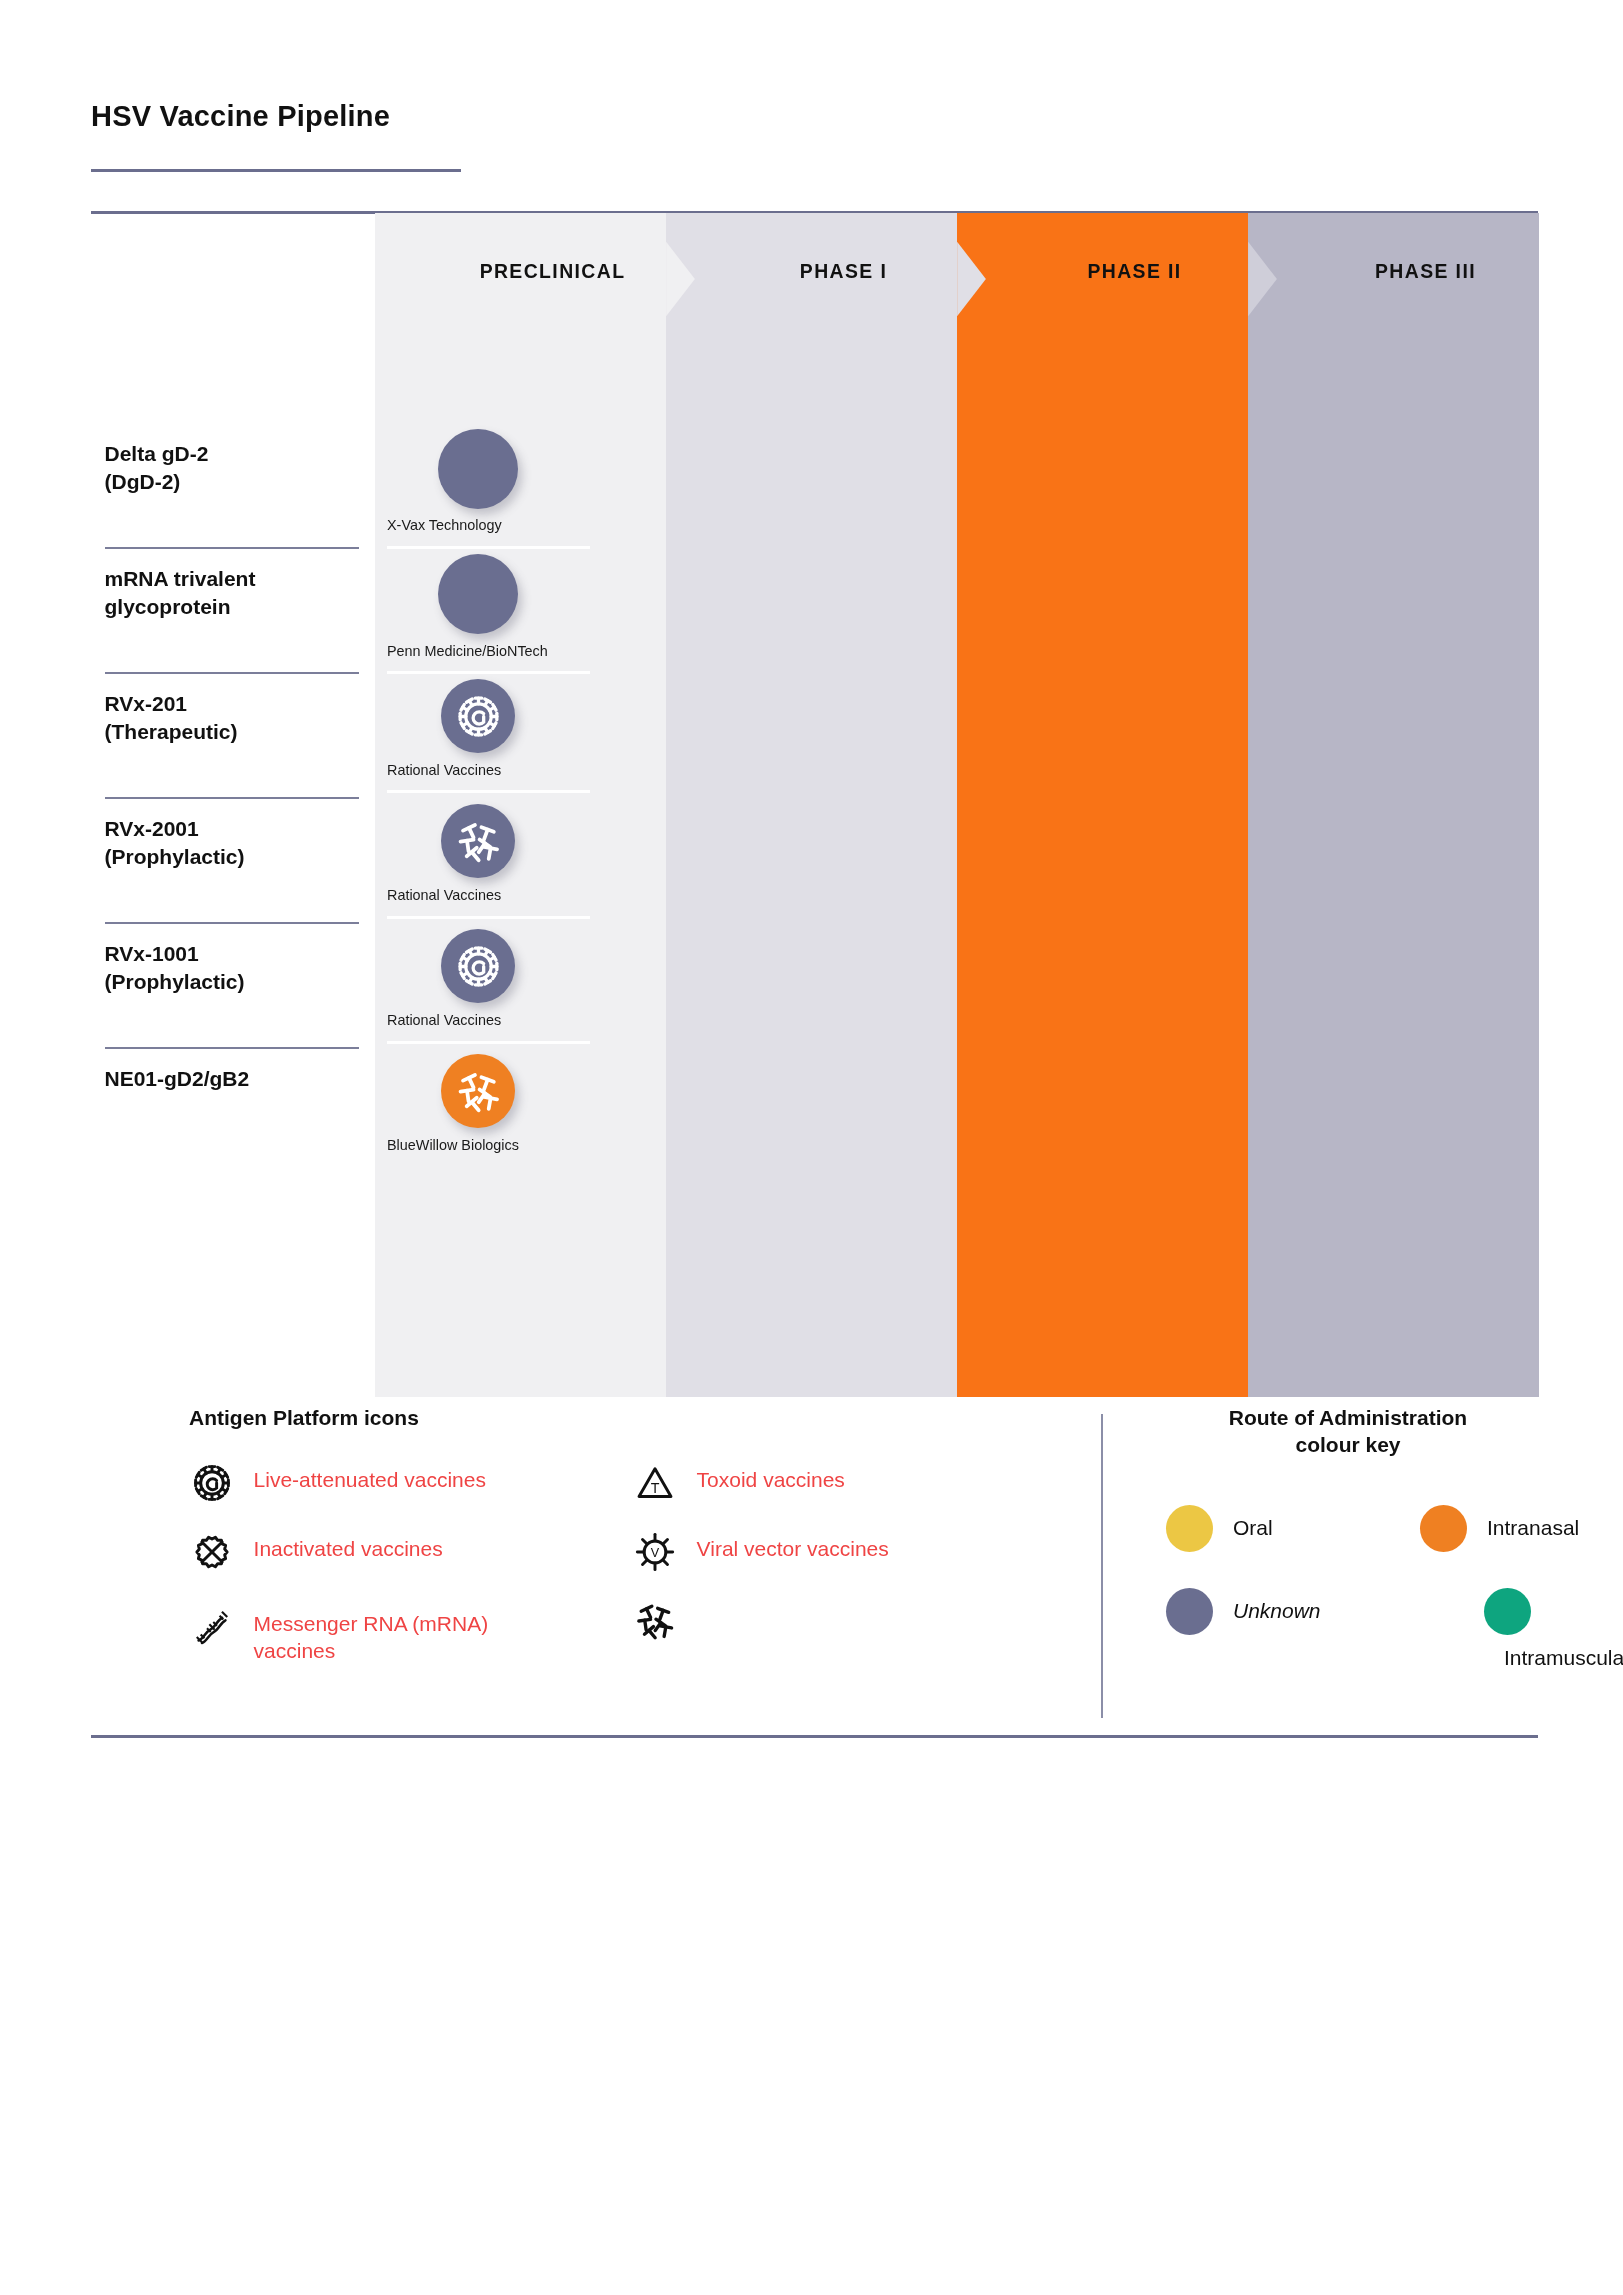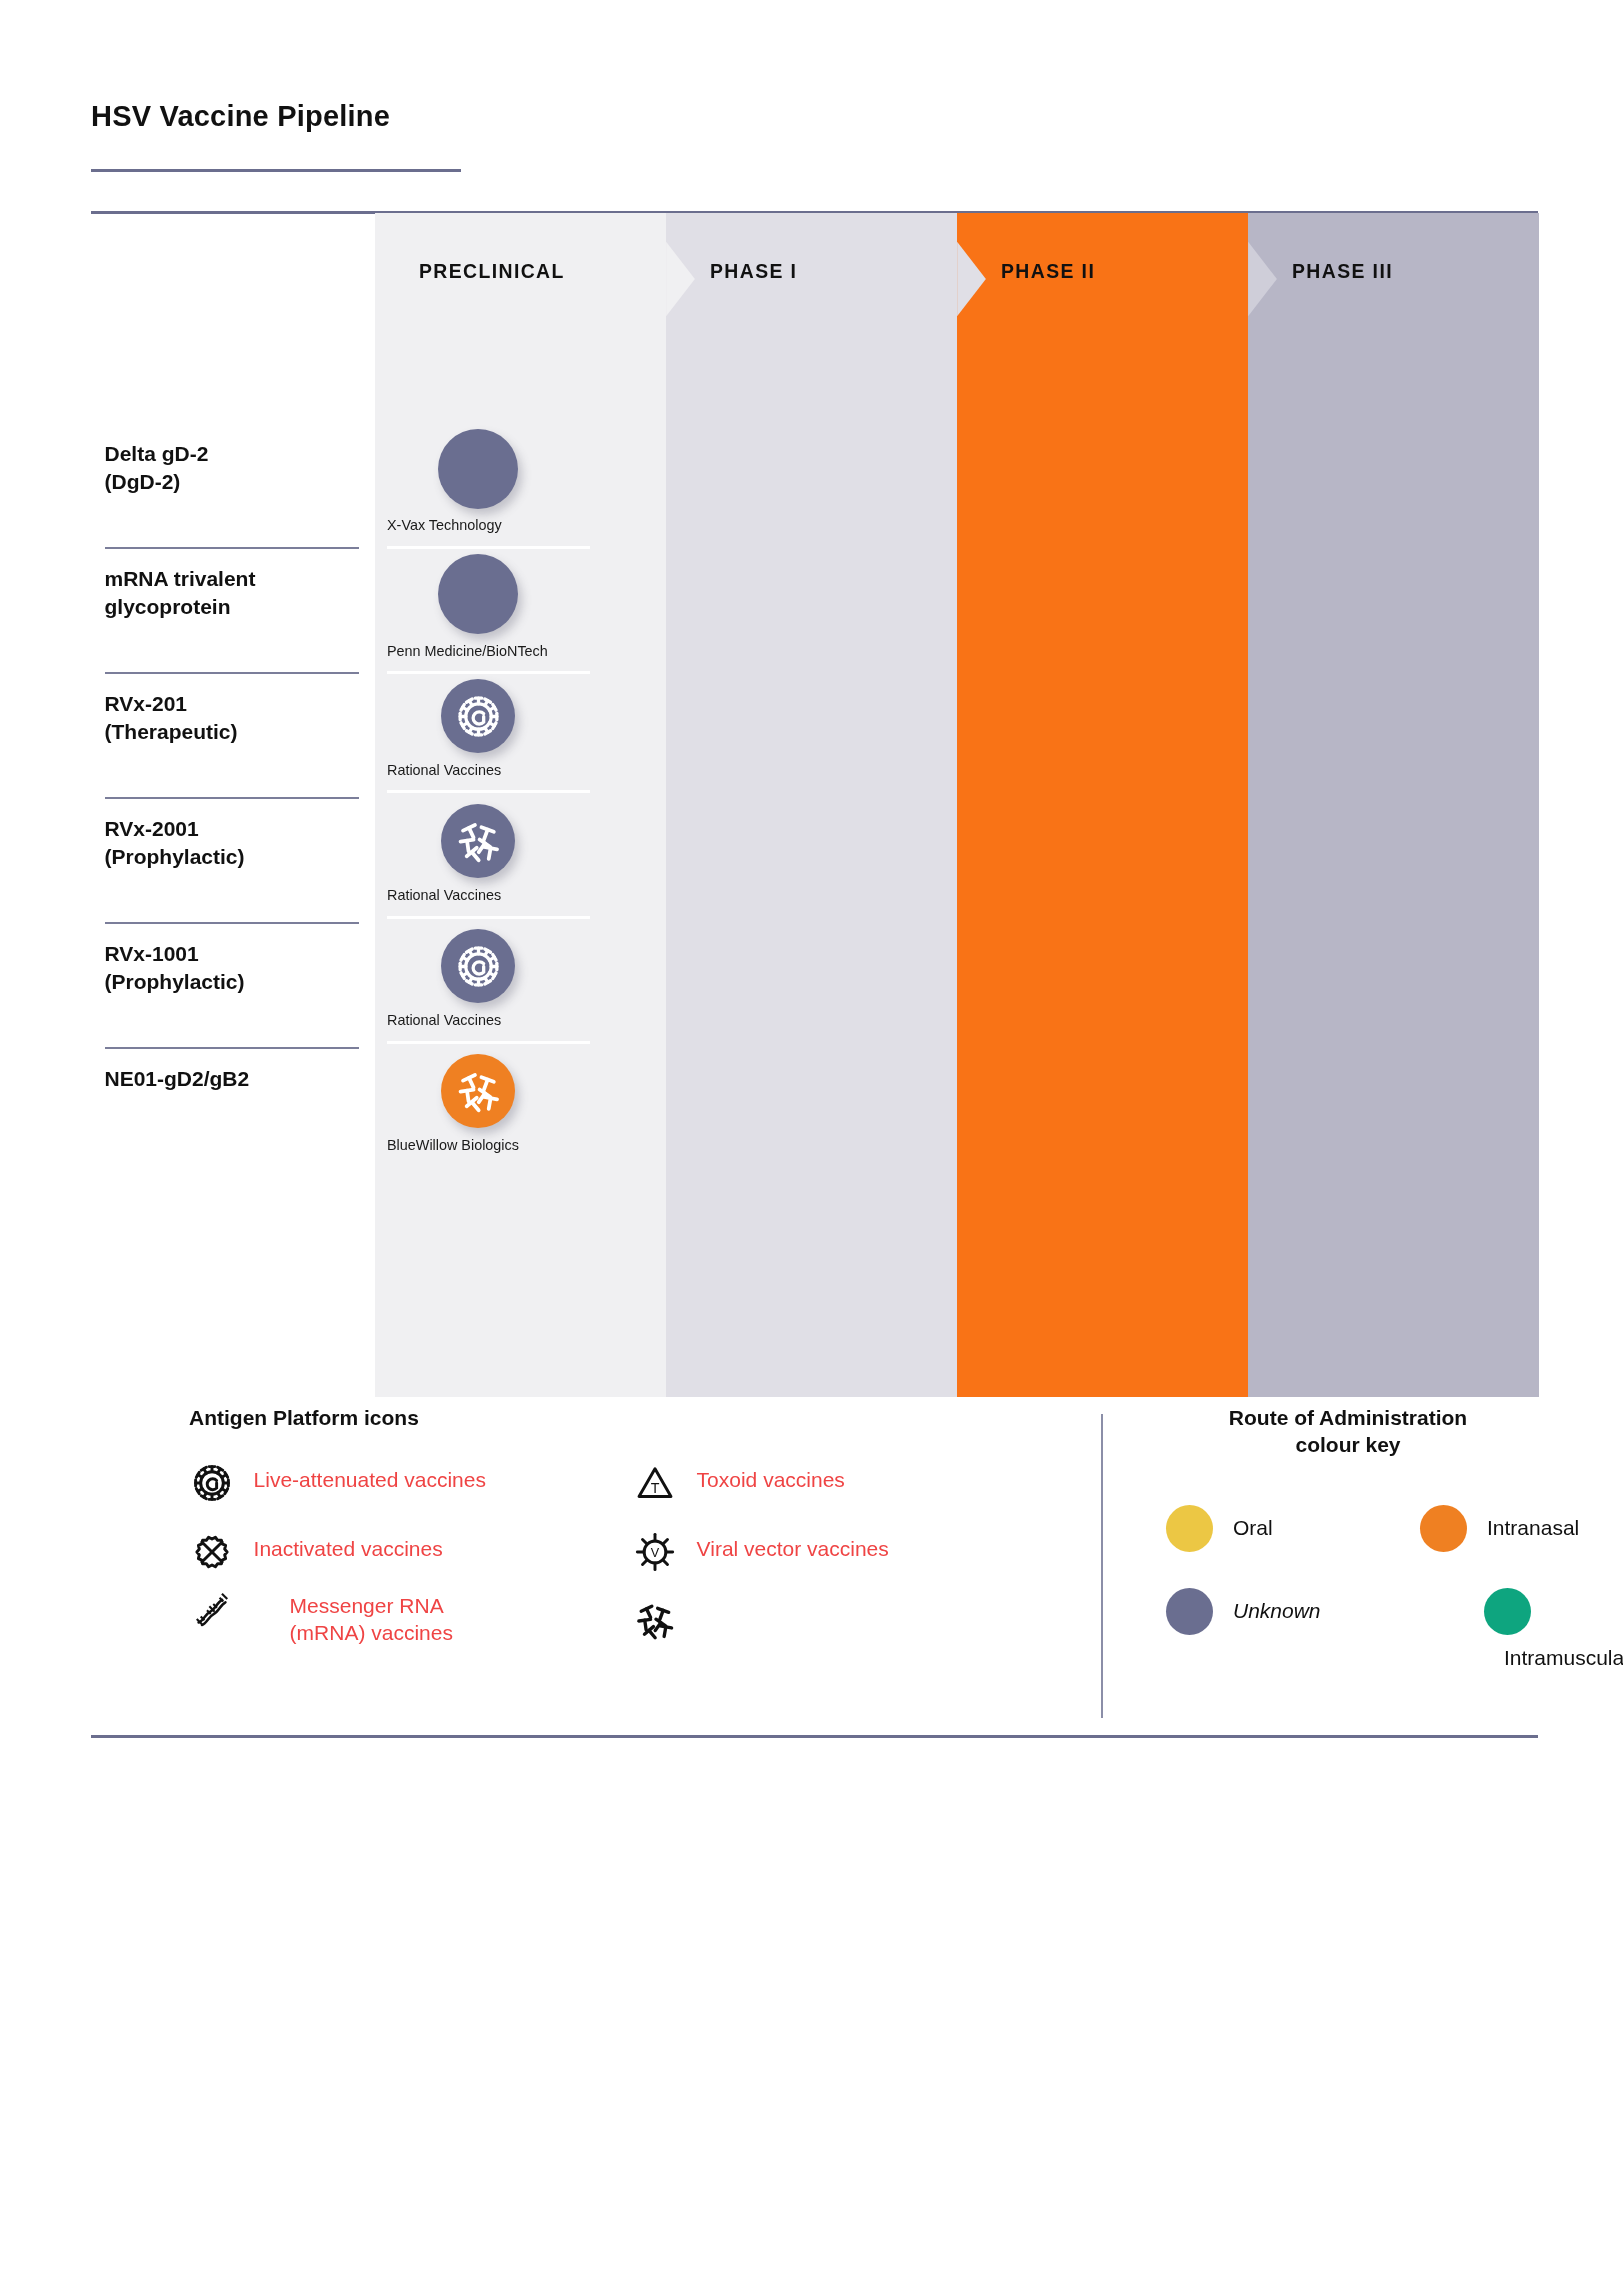--- a/index.html
+++ b/index.html
@@ -61,23 +61,23 @@
   }
 
   .phase-col {
     position: absolute;
     top: 0;
     height: 1184px;
   }
   .phase-col .phase-label {
     position: absolute;
     top: 47px;
-    left: 4px;
+    left: 12px;
     width: 100%;
-    text-align: left;
+    text-align: center;
     font-size: 19.4px;
     font-weight: bold;
     letter-spacing: 1.4px;
     color: #111111;
     padding-left: 40px;
   }
   
   .chevron {
     position: absolute;
     top: 0;
@@ -436,21 +436,21 @@
         <div class="li" style="left: 98px; top: 125px; width: 364px;">
           <div class="li-icon">
             <svg viewBox="0 0 100 100" width="42" height="42" aria-hidden="true">
               <path d="M86.0 50.0L80.2 56.9L82.4 65.6L74.2 69.3L72.4 78.1L63.5 77.9L58.0 85.1L50.0 81.0L42.0 85.1L36.5 77.9L27.6 78.1L25.8 69.3L17.6 65.6L19.8 56.9L14.0 50.0L19.8 43.1L17.6 34.4L25.8 30.7L27.6 21.9L36.5 22.1L42.0 14.9L50.0 19.0L58.0 14.9L63.5 22.1L72.4 21.9L74.2 30.7L82.4 34.4L80.2 43.1L86.0 50.0Z" fill="none" stroke="#111111" stroke-width="7" stroke-linejoin="round"></path>
               <line x1="26" y1="26" x2="74" y2="74" stroke="#111111" stroke-width="7" stroke-linecap="round"></line>
               <line x1="74" y1="26" x2="26" y2="74" stroke="#111111" stroke-width="7" stroke-linecap="round"></line>
             </svg>
           </div>
           <div class="li-text">Inactivated vaccines</div>
         </div>
-        <div class="li" style="left: 98px; top: 182px; width: 304px; gap: 36px;">
+        <div class="li" style="left: 98px; top: 200px; width: 304px;">
           <div class="li-icon">
             <svg viewBox="0 0 100 100" width="42" height="42" aria-hidden="true">
               <path d="M18 82 C30 78 34 62 46 56 C58 50 62 34 74 28" fill="none" stroke="#111111" stroke-width="6" stroke-linecap="round"></path>
               <path d="M26 88 C38 84 42 68 54 62 C66 56 70 40 82 34" fill="none" stroke="#111111" stroke-width="6" stroke-linecap="round"></path>
               <line x1="13.7" y1="73.7" x2="26.3" y2="86.3" stroke="#111111" stroke-width="5"></line>
               <line x1="23.04522727852475" y1="68.04522727852475" x2="31.95477272147525" y2="76.95477272147525" stroke="#111111" stroke-width="5"></line>
               <line x1="35" y1="65" x2="35" y2="65" stroke="#111111" stroke-width="5"></line>
               <line x1="38.04522727852475" y1="53.04522727852475" x2="46.95477272147525" y2="61.95477272147525" stroke="#111111" stroke-width="5"></line>
               <line x1="43.7" y1="43.7" x2="56.3" y2="56.3" stroke="#111111" stroke-width="5"></line>
               <line x1="53.04522727852475" y1="38.04522727852475" x2="61.95477272147525" y2="46.95477272147525" stroke="#111111" stroke-width="5"></line>

